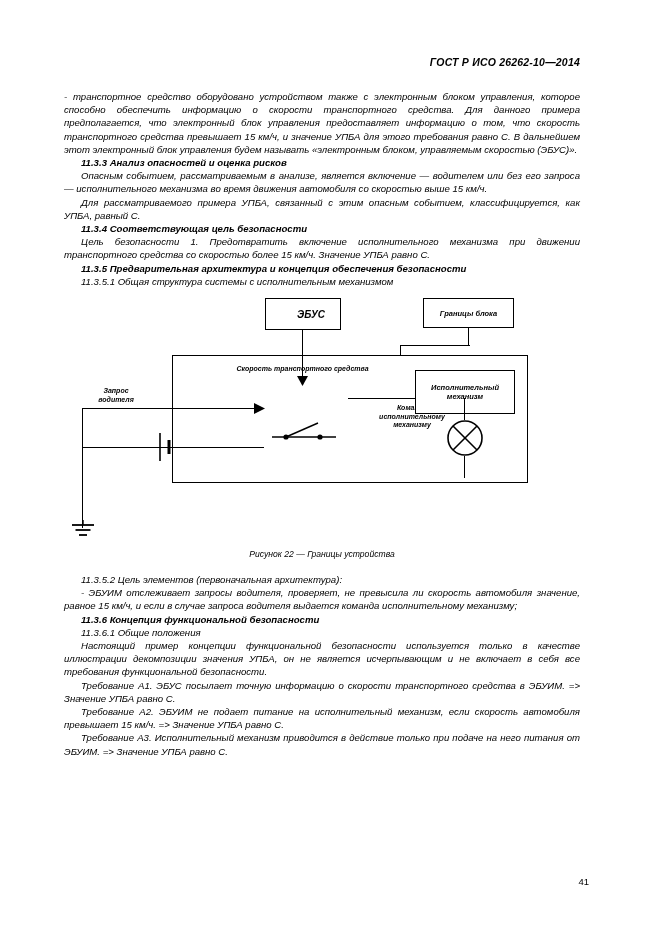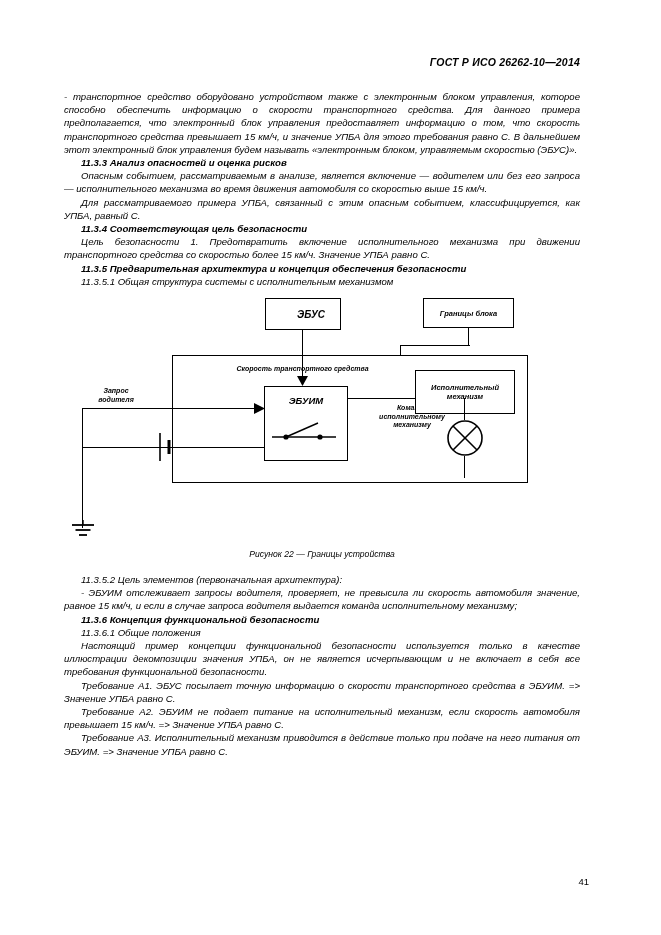--- a/index.html
+++ b/index.html
@@ -135,21 +135,20 @@
       </svg>
 
       <div class="line vline" style="left:404px; top:30px; height:18px;"></div>
       <div class="line hline" style="left:336px; top:47px; width:70px;"></div>
       <div class="line vline" style="left:336px; top:47px; height:10px;"></div>
 
       <div class="dashed" style="left:108px; top:57px; width:356px; height:128px;"></div>
 
       <div class="lbl" style="left:146px; top:67px; width:185px;">Скорость транспортного средства</div>
 
-      <div class="box" style="left:200px; top:88px; width:84px; height:75px; font-size:9.5px; align-items:flex-start; padding-top:8px;">ЭБУИМ</div>
 
       <svg style="position:absolute; left:206px; top:117px;" width="72" height="28">
         <line x1="2" y1="22" x2="66" y2="22" stroke="#000" stroke-width="1.4"></line>
         <line x1="16" y1="22" x2="48" y2="8" stroke="#000" stroke-width="1.4"></line>
         <circle cx="16" cy="22" r="2.6" fill="#000"></circle>
         <circle cx="50" cy="22" r="2.6" fill="#000"></circle>
       </svg>
 
       <div class="lbl" style="left:16px; top:89px; width:72px;">Запрос<br>водителя</div>
       <div class="line hline" style="left:18px; top:110px; width:175px;"></div>

